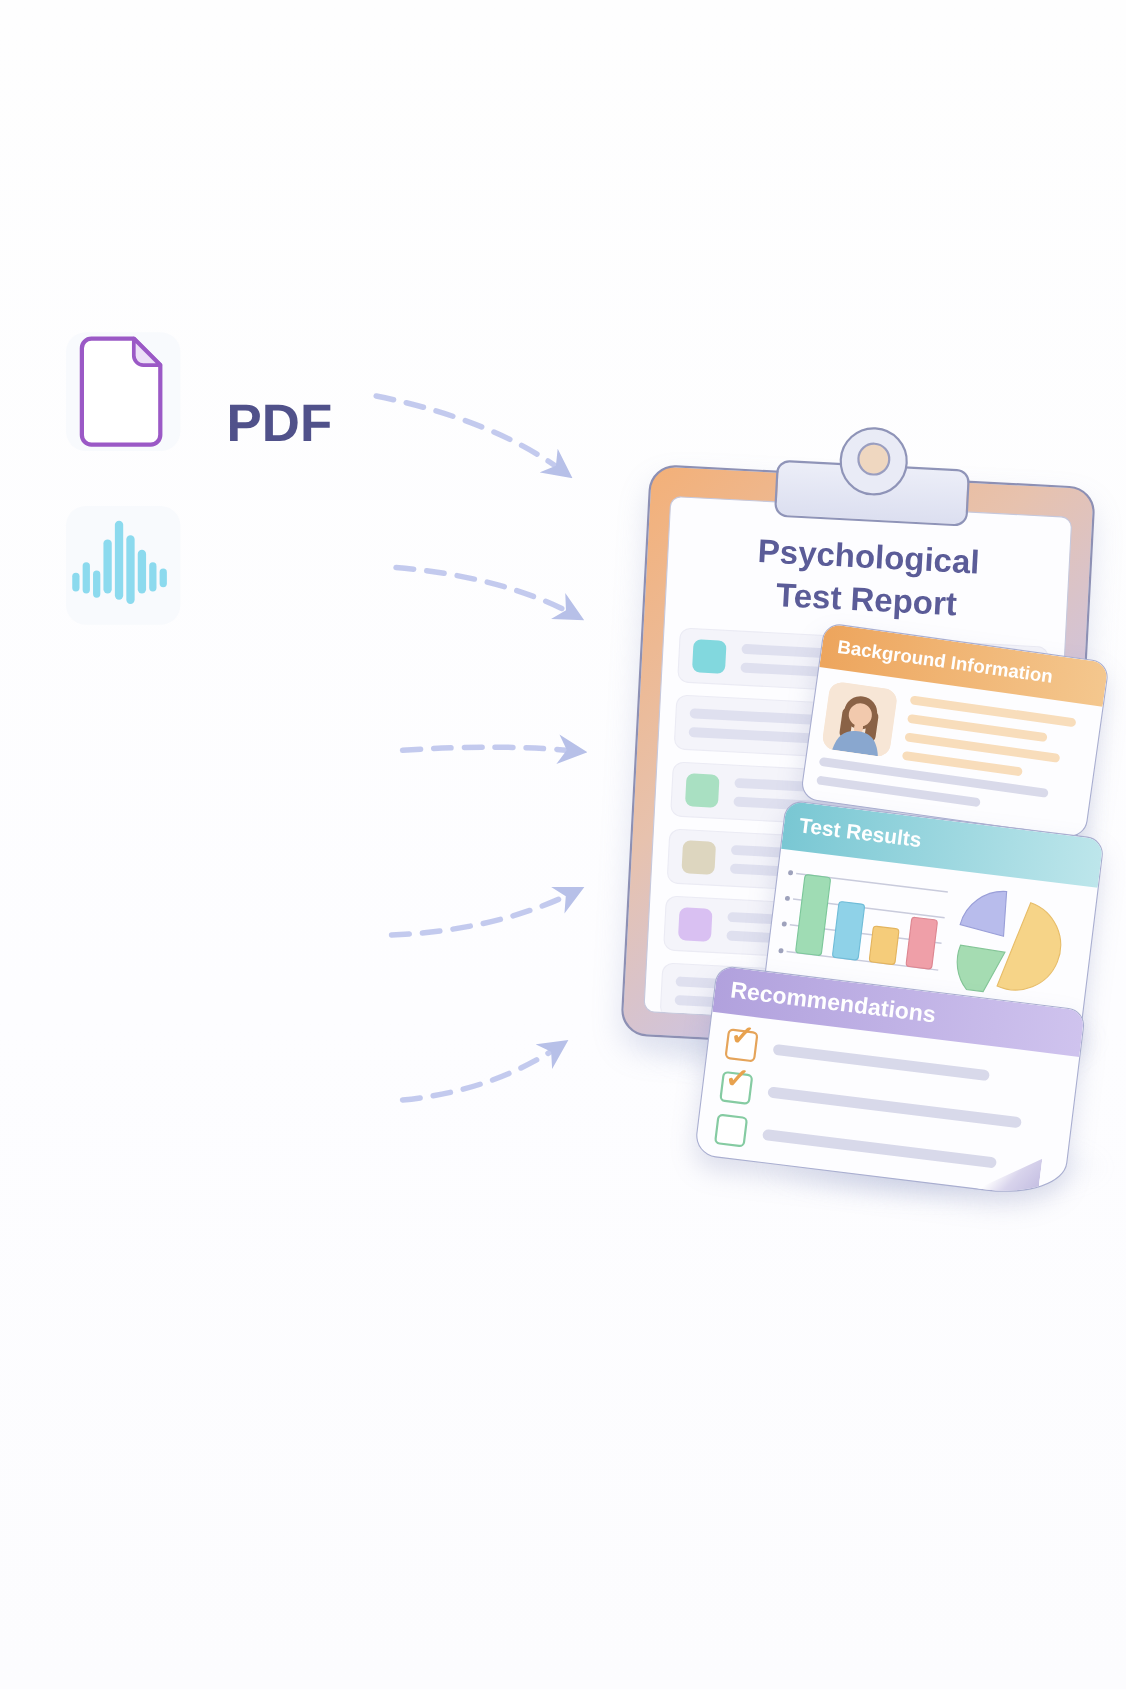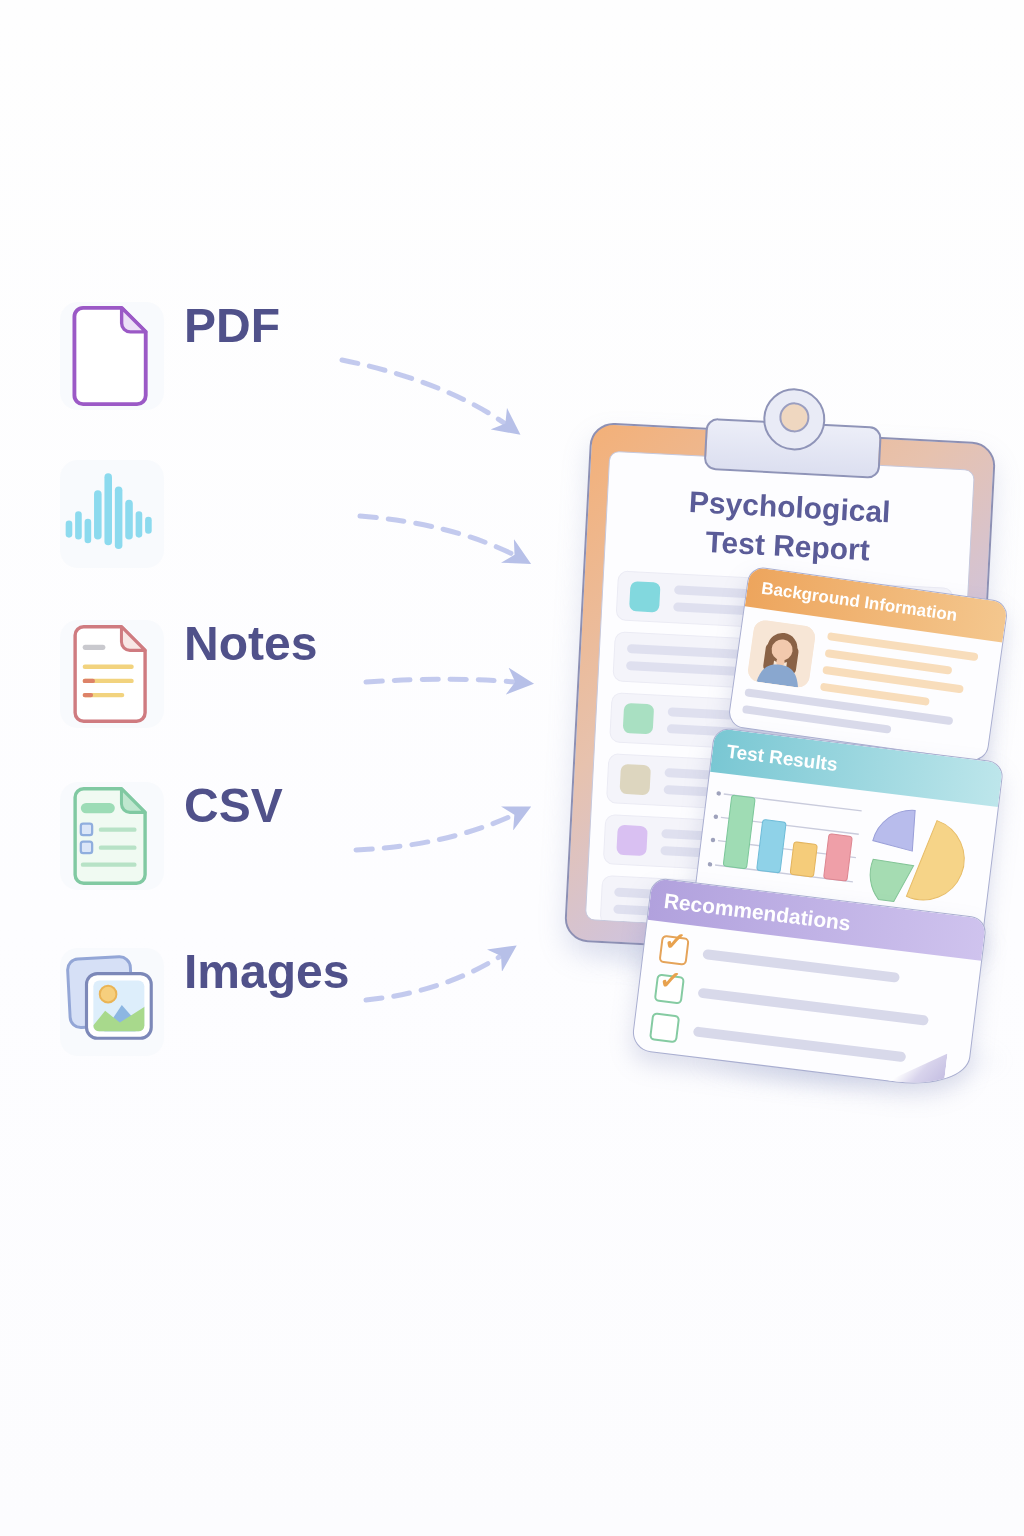--- a/index.html
+++ b/index.html
@@ -2,21 +2,21 @@
 <html><head>
 <meta charset="utf-8">
 <style>
   html,body{margin:0;padding:0;background:#ffffff;}
   .canvas{
     position:relative;width:1024px;height:1536px;overflow:hidden;
     background:linear-gradient(180deg,#fefefe 0%,#fdfdff 60%,#fcfcfe 100%);
     font-family:"Liberation Sans",sans-serif;
   }
   
-  .input-item{position:absolute;left:60px;display:flex;align-items:flex-start;gap:20px;}
+  .input-item{position:absolute;left:60px;display:flex;align-items:flex-end;gap:42px;}
   .icon-tile{
     width:104px;height:108px;border-radius:18px;display:flex;align-items:center;justify-content:center;
     background:#f8fafd;
   }
   .input-label{
     font-size:48px;font-weight:bold;color:#50518a;letter-spacing:0px;line-height:1;
   }
   
   .arrows{position:absolute;left:0;top:0;z-index:1;pointer-events:none;}
   
@@ -136,70 +136,22 @@
           <rect x="47" y="12" width="8" height="76" rx="4"></rect>
           <rect x="58" y="26" width="8" height="66" rx="4"></rect>
           <rect x="69" y="40" width="8" height="42" rx="4"></rect>
           <rect x="80" y="52" width="7" height="28" rx="3.5"></rect>
           <rect x="90" y="58" width="7" height="18" rx="3.5"></rect>
         </g>
       </svg>
     </div>
   </div>
 
-  <div class="input-item" style="top:620px;">
-    <div class="icon-tile">
-      <svg width="96" height="104" viewBox="0 0 100 110">
-        <path d="M20,5 h40 l25,25 v66 a9,9 0 0 1 -9,9 h-56 a9,9 0 0 1 -9,-9 v-82 a9,9 0 0 1 9,-9 z" fill="#ffffff" stroke="#cf7b80" stroke-width="3.6" stroke-linejoin="round"></path>
-        <path d="M60,5 L85,30 H69 a9,9 0 0 1 -9,-9 z" fill="#f8e7e5" stroke="#cf7b80" stroke-width="3.2" stroke-linejoin="round"></path>
-        <rect x="19" y="24" width="24" height="5.5" rx="2.7" fill="#c9c9ce"></rect>
-        <rect x="19" y="45" width="54" height="4.6" rx="2.3" fill="#f2d37e"></rect>
-        <rect x="19" y="60" width="54" height="4.6" rx="2.3" fill="#f2d37e"></rect>
-        <rect x="19" y="60" width="13" height="4.6" rx="2.3" fill="#dd8268"></rect>
-        <rect x="19" y="75" width="44" height="4.6" rx="2.3" fill="#f2d37e"></rect>
-        <rect x="19" y="75" width="11" height="4.6" rx="2.3" fill="#dd8268"></rect>
-      </svg>
-    </div>
-    <div class="input-label">Notes</div>
-  </div>
-
-  <div class="input-item" style="top:782px;">
-    <div class="icon-tile">
-      <svg width="96" height="104" viewBox="0 0 100 110">
-        <path d="M20,5 h40 l25,25 v66 a9,9 0 0 1 -9,9 h-56 a9,9 0 0 1 -9,-9 v-82 a9,9 0 0 1 9,-9 z" fill="#f0faf2" stroke="#80c9a2" stroke-width="3.6" stroke-linejoin="round"></path>
-        <path d="M60,5 L85,30 H69 a9,9 0 0 1 -9,-9 z" fill="#bfe7cf" stroke="#80c9a2" stroke-width="3.2" stroke-linejoin="round"></path>
-        <rect x="17" y="20" width="36" height="11" rx="5.5" fill="#9cdcb6"></rect>
-        <rect x="17" y="42" width="12" height="12" rx="2.5" fill="#dbe6f8" stroke="#90aede" stroke-width="2.4"></rect>
-        <rect x="36" y="46" width="40" height="4.6" rx="2.3" fill="#b7e2c6"></rect>
-        <rect x="17" y="61" width="12" height="12" rx="2.5" fill="#dbe6f8" stroke="#90aede" stroke-width="2.4"></rect>
-        <rect x="36" y="65" width="40" height="4.6" rx="2.3" fill="#b7e2c6"></rect>
-        <rect x="17" y="83" width="59" height="4.6" rx="2.3" fill="#b7e2c6"></rect>
-      </svg>
-    </div>
-    <div class="input-label">CSV</div>
-  </div>
-
-  <div class="input-item" style="top:948px;">
-    <div class="icon-tile">
-      <svg width="102" height="104" viewBox="0 0 104 106">
-        <rect x="8" y="8" width="64" height="70" rx="11" fill="#d6e0f6" stroke="#93a6d6" stroke-width="3" transform="rotate(-3 40 43)"></rect>
-        <rect x="26" y="24" width="66" height="66" rx="11" fill="#ffffff" stroke="#7c88b8" stroke-width="3.2"></rect>
-        <clipPath id="imgclip">
-            <rect x="33" y="31" width="52" height="52" rx="6"></rect>
-          </clipPath>
-        <rect x="33" y="31" width="52" height="52" rx="6" fill="#ddeefb"></rect>
-        <g clip-path="url(#imgclip)">
-          <path d="M44,83 L62,56 L76,72 L76,83 Z" fill="#8cb6e2"></path>
-          <path d="M28,83 L45,62 L60,74 L88,56 L88,83 Z" fill="#a8d98c"></path>
-          <circle cx="48" cy="45" r="8.5" fill="#f6cf7d" stroke="#eab455" stroke-width="2"></circle>
-        </g>
-      </svg>
-    </div>
-    <div class="input-label">Images</div>
-  </div>
+
+
 
   <div class="clipboard">
     <div class="paper">
       <div class="report-title">
         <span>Psychological</span><br>
         <span>Test Report</span>
       </div>
       <div class="paper-row">
         <div class="row-square sq-teal"></div>
         <div class="row-lines">

